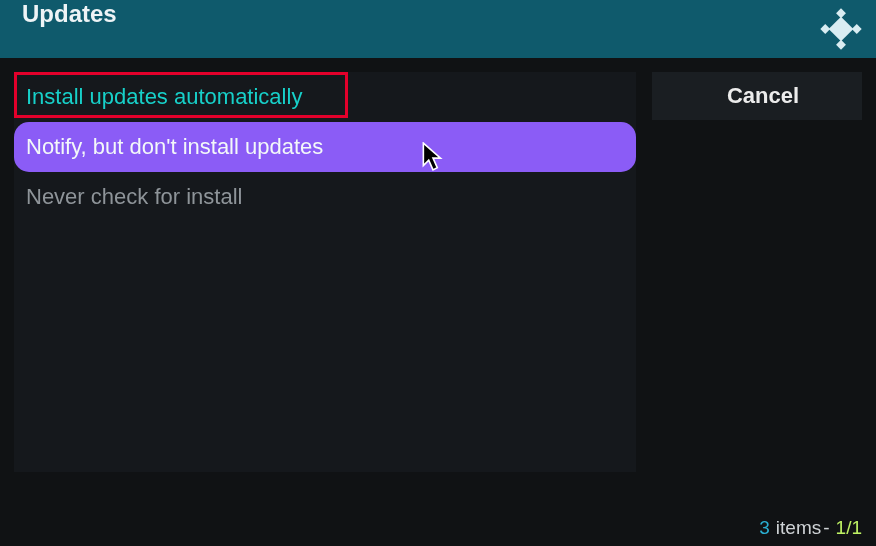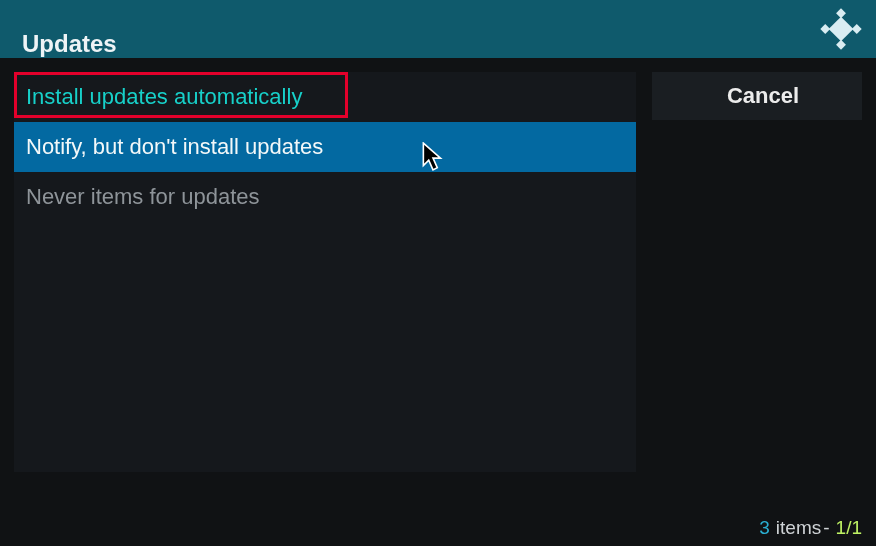--- a/index.html
+++ b/index.html
@@ -7,21 +7,21 @@
   body {
     background: #101214;
     font-family: Arial, Helvetica, sans-serif;
     color: #e8e8e8;
     position: relative;
   }
   .header {
     height: 58px;
     background: #0f5a6c;
     display: flex;
-    align-items: flex-end;
+    align-items: flex-start;
     padding: 0 22px;
     position: relative;
   }
   .header-title {
     font-size: 24px;
     font-weight: bold;
     color: #eef4f6;
   }
   .logo {
     position: absolute;
@@ -70,22 +70,23 @@
     top: 72px;
     width: 334px;
     height: 46px;
     border: 3px solid #e3002b;
     pointer-events: none;
   }
   .option.selected {
     color: #17d0c9;
   }
   .option.hover {
-    background: #0369a1;
+    background: #8b5cf6;
     color: #f3f8f9;
+    border-radius: 15px;
   }
   .option.dim {
     color: #8e9499;
   }
   .cursor {
     position: absolute;
     left: 422px;
     top: 142px;
     pointer-events: none;
   }
@@ -126,21 +127,21 @@
 
 <div class="body-area">
   <div class="list-panel">
     <div class="option selected">
       <span>Install updates automatically</span>
     </div>
     <div class="option hover">
       <span>Notify, but don't install updates</span>
     </div>
     <div class="option dim">
-      <span>Never items for updates</span>
+      <span>Never check for install</span>
     </div>
   </div>
   <div class="side-panel">
     <div class="cancel-btn">
       <span>Cancel</span>
     </div>
   </div>
 </div>
 
 <div class="red-box"></div>

